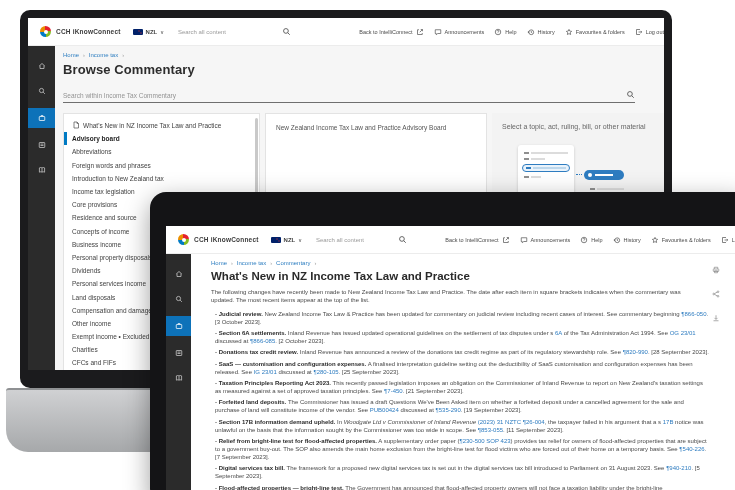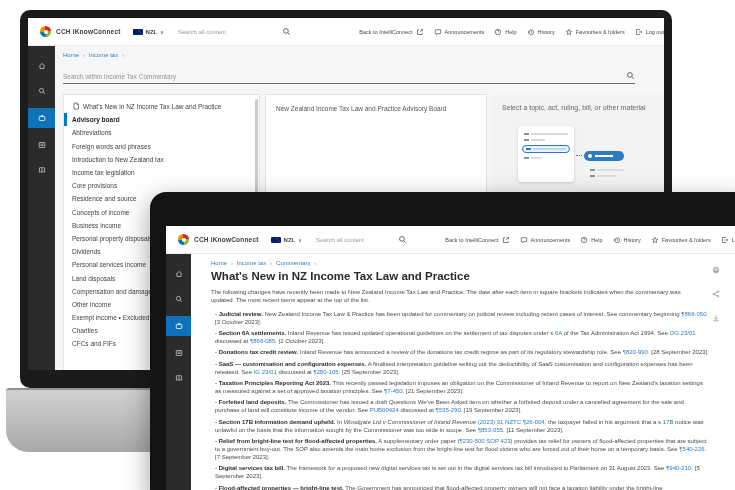--- a/index.html
+++ b/index.html
@@ -218,20 +218,21 @@
             </span>
           </span>
         </aside>
       <main class="back-main">
         <div class="crumbs">
             <span class="crumb">Home</span>
             <span class="sep">›</span>
             <span class="crumb">Income tax</span>
             <span class="sep">›</span>
           </div>
+        <div class="h1-back">Browse Commentary</div>
         <div class="csearch">
           <span class="ph">Search within Income Tax Commentary</span>
           <span class="ic">
               <svg width="9" height="9" viewBox="0 0 16 16" fill="none" stroke="currentColor" stroke-width="1.6">
                 <circle cx="7" cy="7" r="4.2"></circle>
                 <path d="M10.2 10.2l3.6 3.6"></path>
               </svg>
             </span>
         </div>
         <div class="panels">

